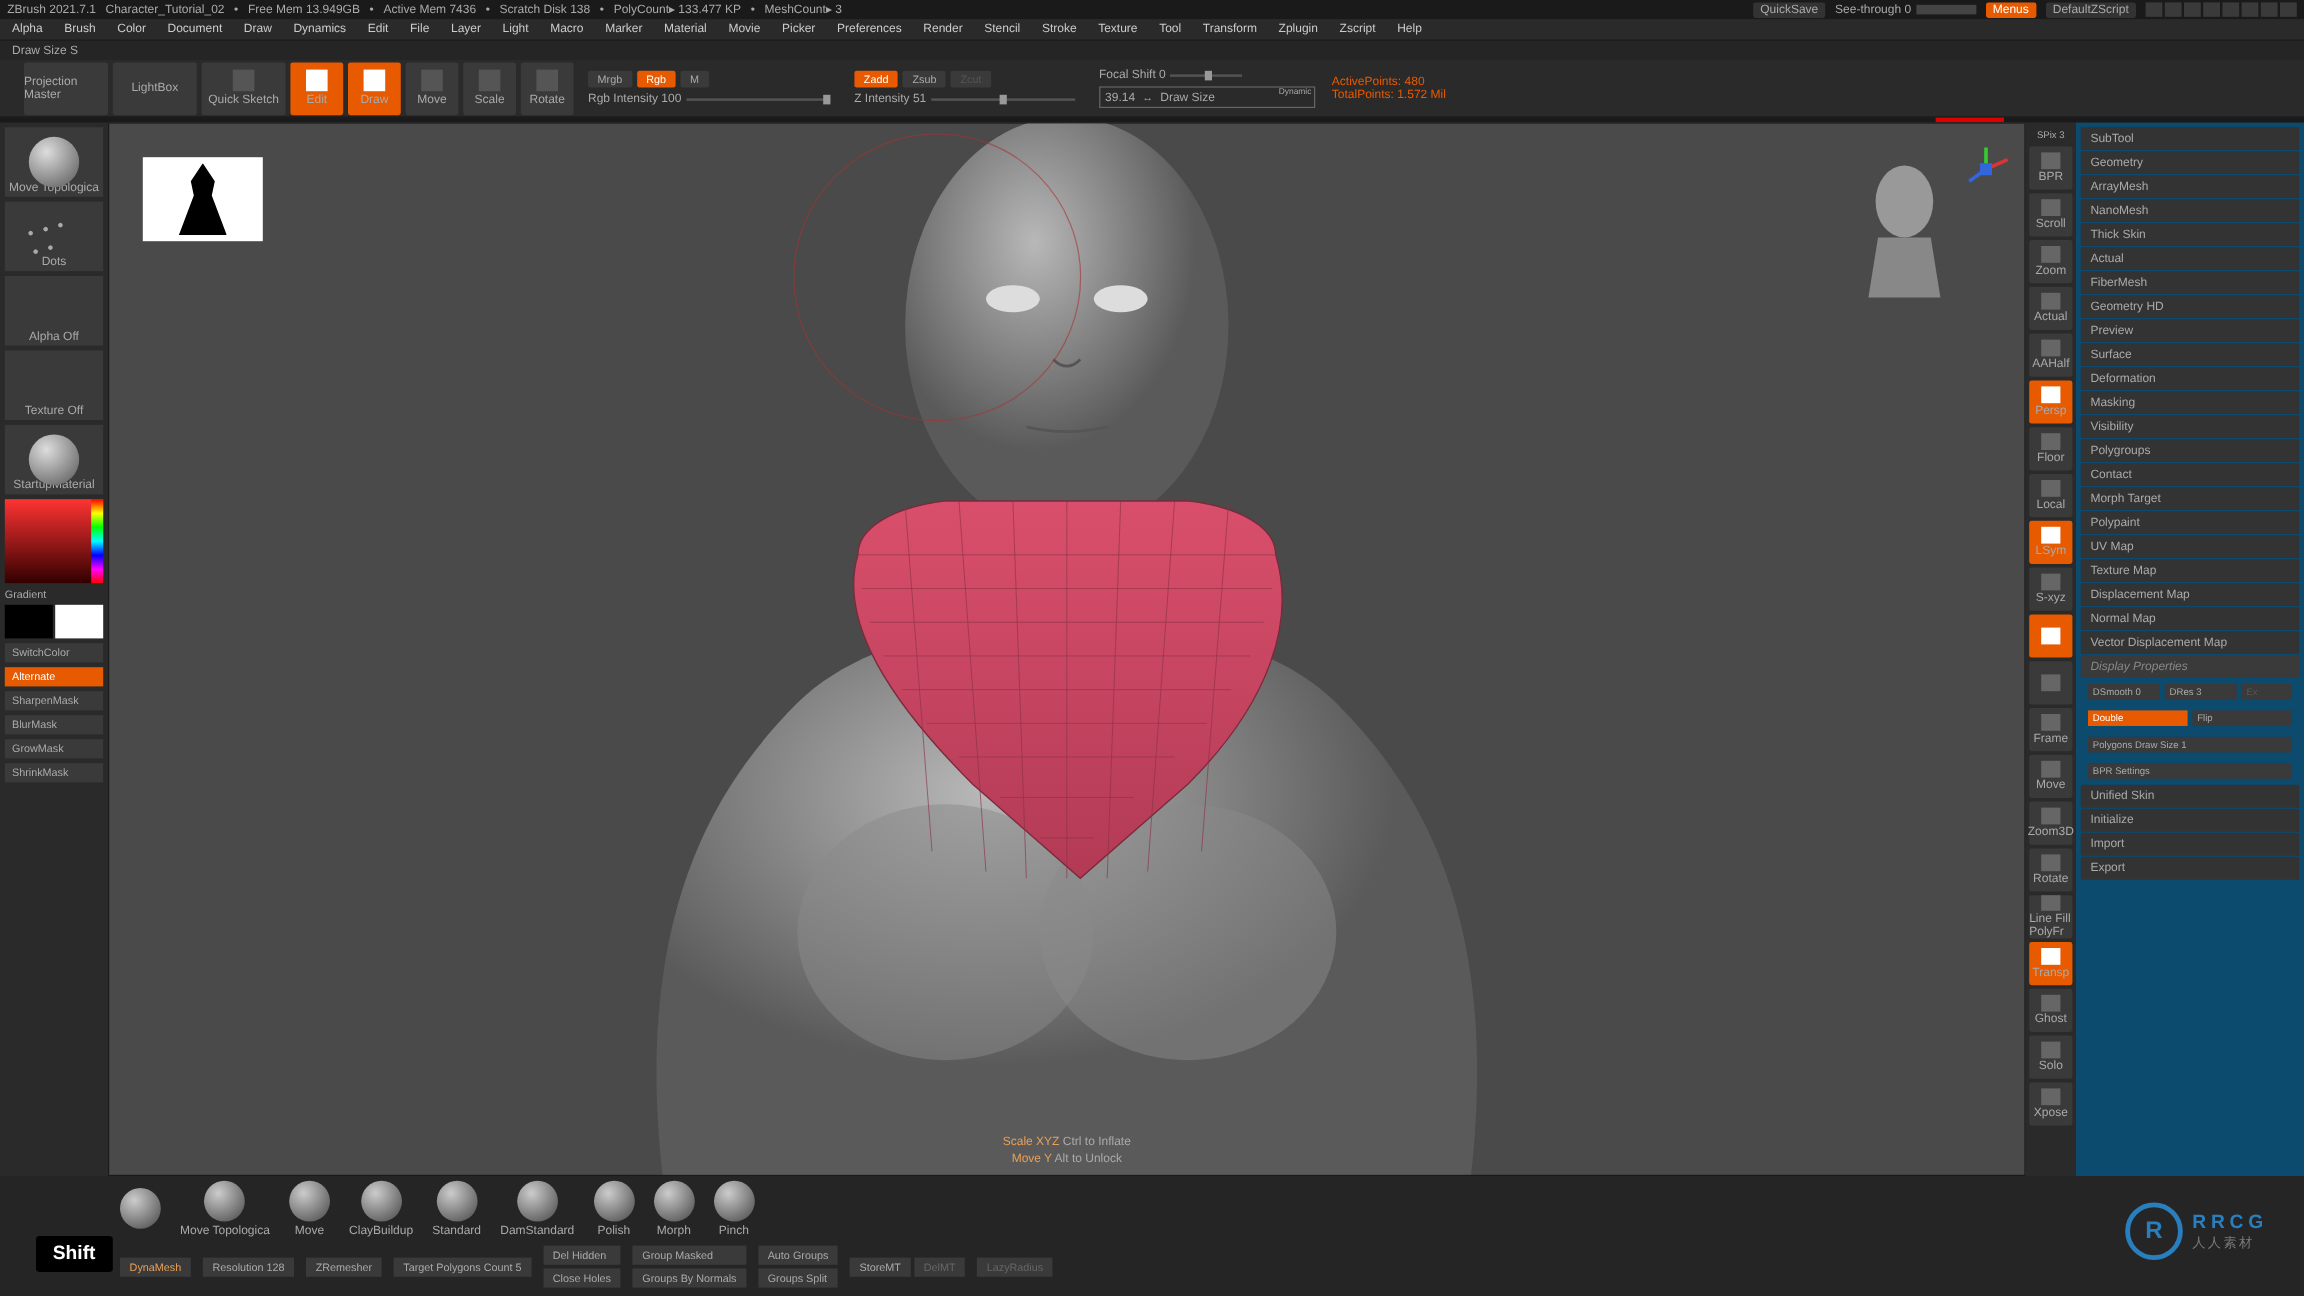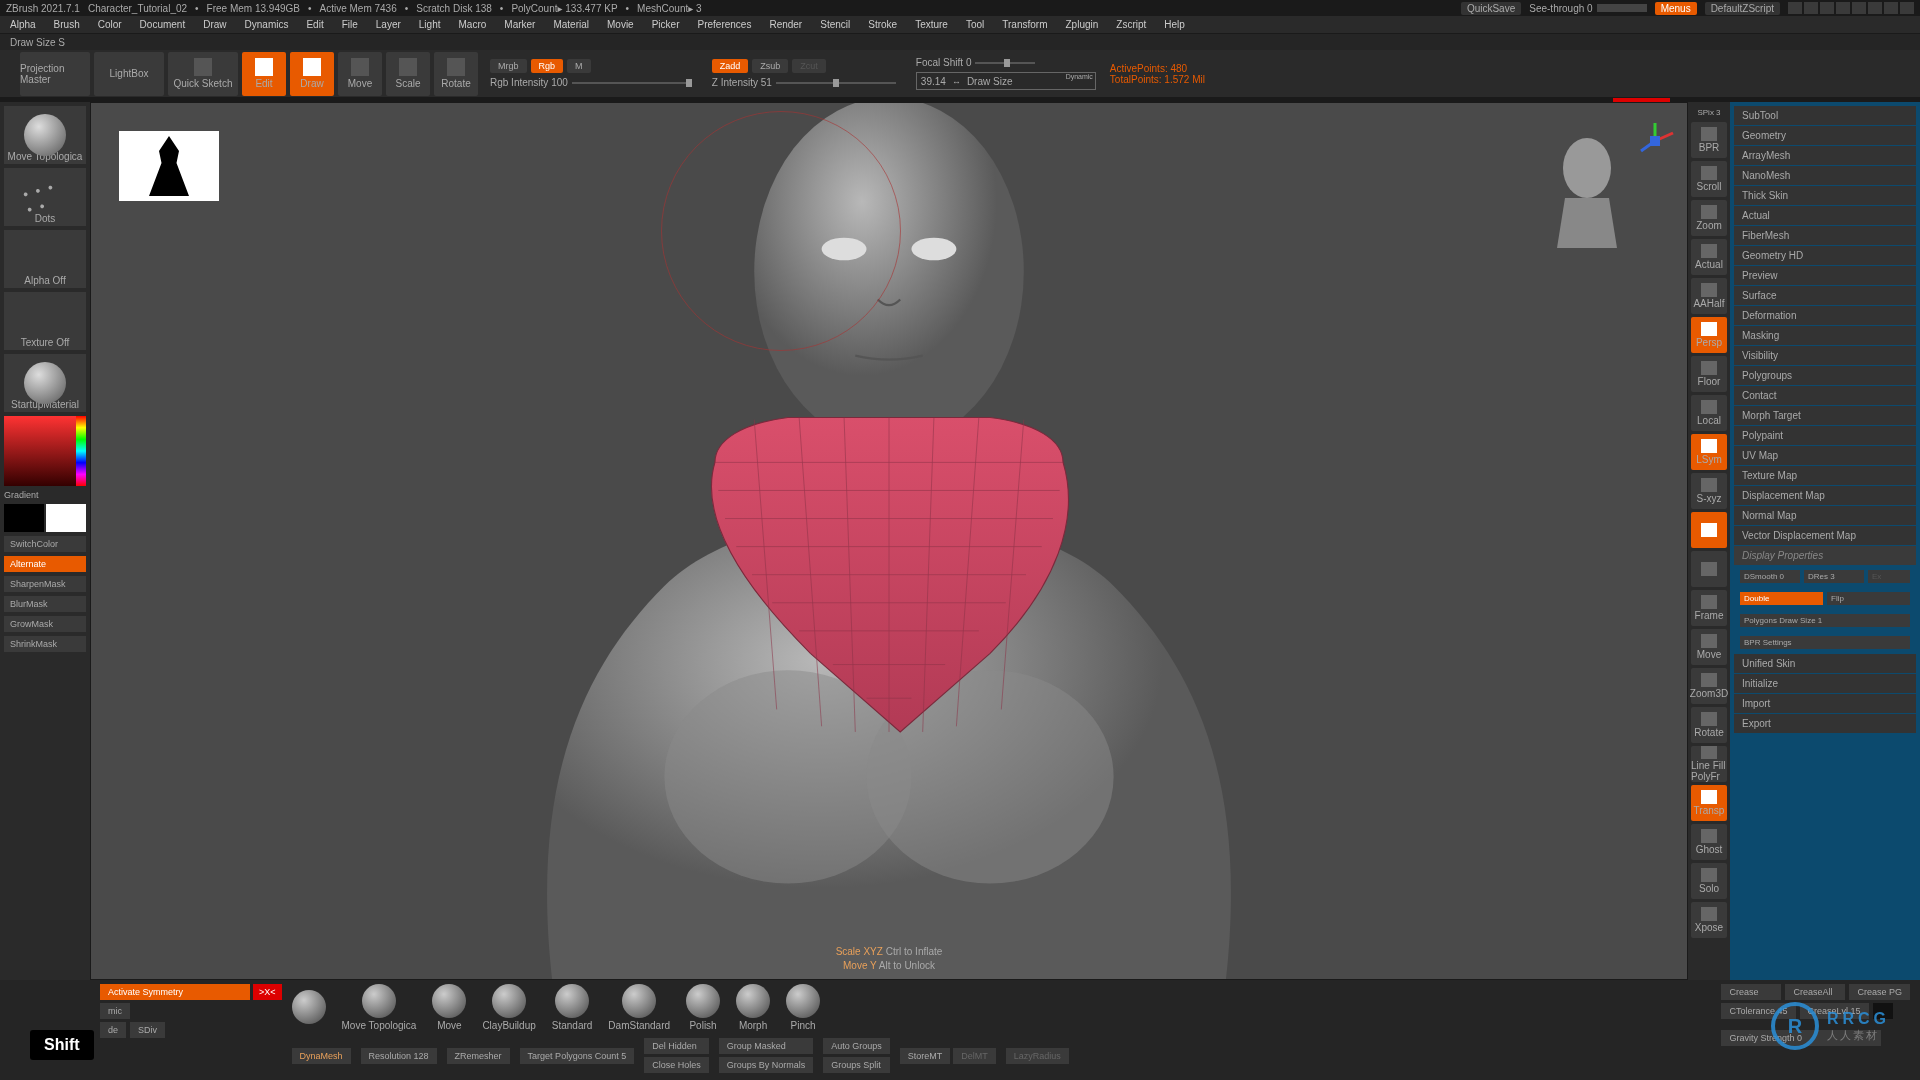--- a/index.html
+++ b/index.html
@@ -448,33 +448,20 @@
       <div class="section">Unified Skin</div>
       <div class="section">Initialize</div>
       <div class="section">Import</div>
       <div class="section">Export</div>
     </div>
 </div>
 
 <div class="bottom-shelf">
   <div class="key-badge">Shift</div>
 
-  <div class="col" style="min-width:180px">
-    <div style="display:flex;gap:3px">
-      <div class="sym-btn">Activate Symmetry</div>
-      <div class="sym-x">&gt;X&lt;</div>
-    </div>
-    <div class="control-row">
-      <span class="small-btn">mic</span>
-    </div>
-    <div class="control-row">
-      <span class="small-btn">de</span>
-      <span class="small-btn">SDiv</span>
-    </div>
-  </div>
 
   <div class="col" style="flex:1">
     <div class="brush-row" id="brush-row">
         <div class="brush-item">
           <div class="ball"></div>
           <span></span>
         </div>
         <div class="brush-item">
           <div class="ball"></div>
           <span>Move Topologica</span>
@@ -526,35 +513,20 @@
         <span class="small-btn">Groups Split</span>
       </div>
       <div style="display:flex;flex-direction:row;gap:3px">
         <span class="small-btn">StoreMT</span>
         <span class="small-btn" style="color:#666">DelMT</span>
       </div>
       <span class="small-btn" style="color:#666">LazyRadius</span>
     </div>
   </div>
 
-  <div class="right-controls">
-    <div class="ctrl-row">
-      <span class="ctrl">Crease</span>
-      <span class="ctrl">CreaseAll</span>
-      <span class="ctrl">Crease PG</span>
-    </div>
-    <div class="ctrl-row">
-      <span class="ctrl">CTolerance 45</span>
-      <span class="ctrl">CreaseLvl 15</span>
-      <span class="ctrl" style="background:#111;min-width:20px"></span>
-    </div>
-    <div class="ctrl-row" style="margin-top:8px">
-      <span class="ctrl" style="min-width:160px">Gravity Strength 0</span>
-    </div>
-  </div>
 </div>
 
 <div class="watermark">
   <div class="logo">R</div>
   <div>
     <div class="txt">RRCG</div>
     <div class="sub">人人素材</div>
   </div>
 </div>
 

